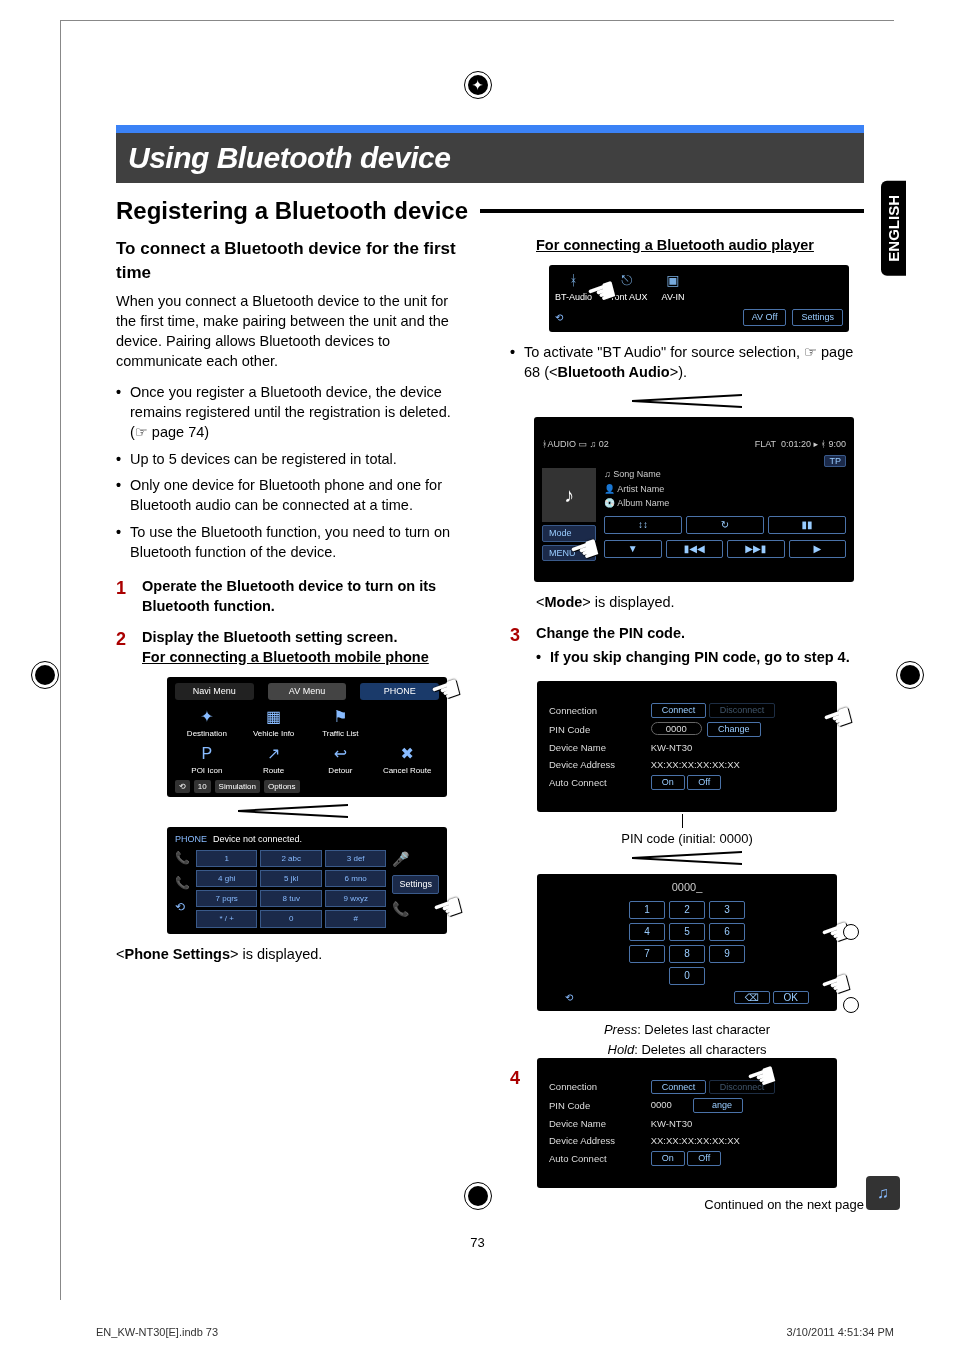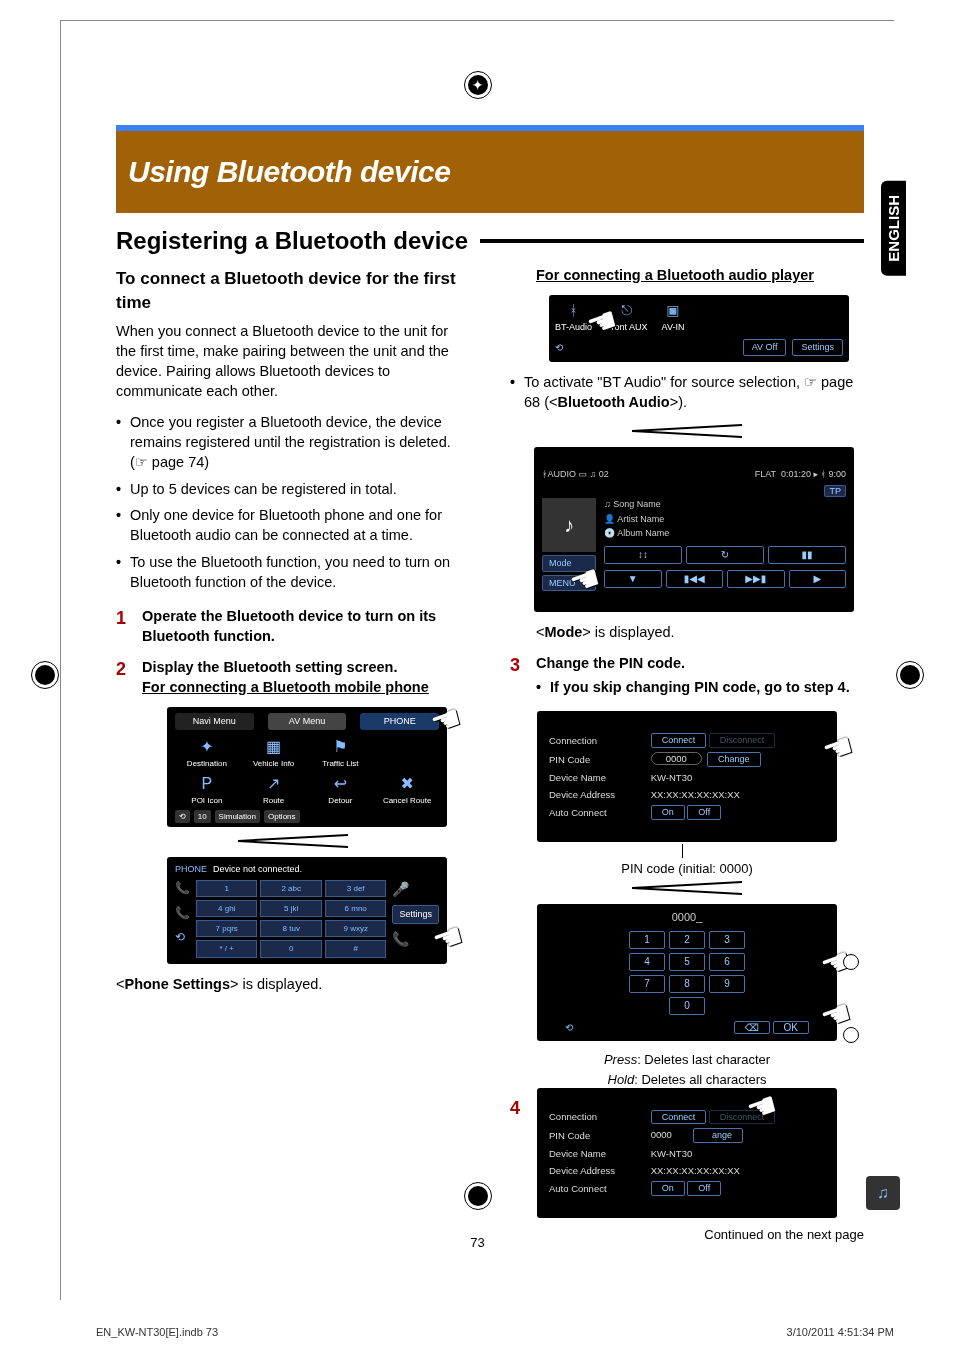--- a/index.html
+++ b/index.html
@@ -22,23 +22,23 @@
   }
   .regmark { position:absolute; left:50%; top:50px; transform:translateX(-50%); width:28px; height:28px; border:1px solid #000; border-radius:50%; display:flex; align-items:center; justify-content:center; }
   .regmark::after { content:""; width:20px; height:20px; background:#000; border-radius:50%; }
   .regmark.cross::before { content:"✦"; color:#fff; position:absolute; font-size:14px; z-index:2; }
   .regmark-left, .regmark-right, .regmark-bottom { position:absolute; width:28px; height:28px; border:1px solid #000; border-radius:50%; display:flex; align-items:center; justify-content:center; }
   .regmark-left { left:-30px; top:640px; }
   .regmark-right { right:-30px; top:640px; }
   .regmark-bottom { left:50%; bottom:90px; transform:translateX(-50%); }
   .regmark-left::after,.regmark-right::after,.regmark-bottom::after { content:""; width:20px; height:20px; background:#000; border-radius:50%; }
   .title-bar {
-    background:#a16207;
-    border-top:6px solid #3b82f6;
-    padding:24px 12px;
+    background:#404040;
+    border-top:8px solid #3b82f6;
+    padding:8px 12px;
     margin-top:-6px;
   }
   .title-bar h1 { color:#fff; font-size:30px; font-style:italic; font-weight:bold; font-family: "Helvetica Neue", Arial, sans-serif; letter-spacing:-0.5px; }
   .subtitle-row { margin-top:14px; display:flex; align-items:center; }
   .subtitle-row h2 { font-size:24px; font-weight:bold; margin-right:12px; font-family:"Helvetica Neue", Arial, sans-serif; }
   .subtitle-bar { flex:1; height:4px; background:#000; }
   .langtab {
     position:absolute; right: -12px; top: 160px;
     background:#000; color:#fff;
     writing-mode: vertical-rl; transform: rotate(180deg);

